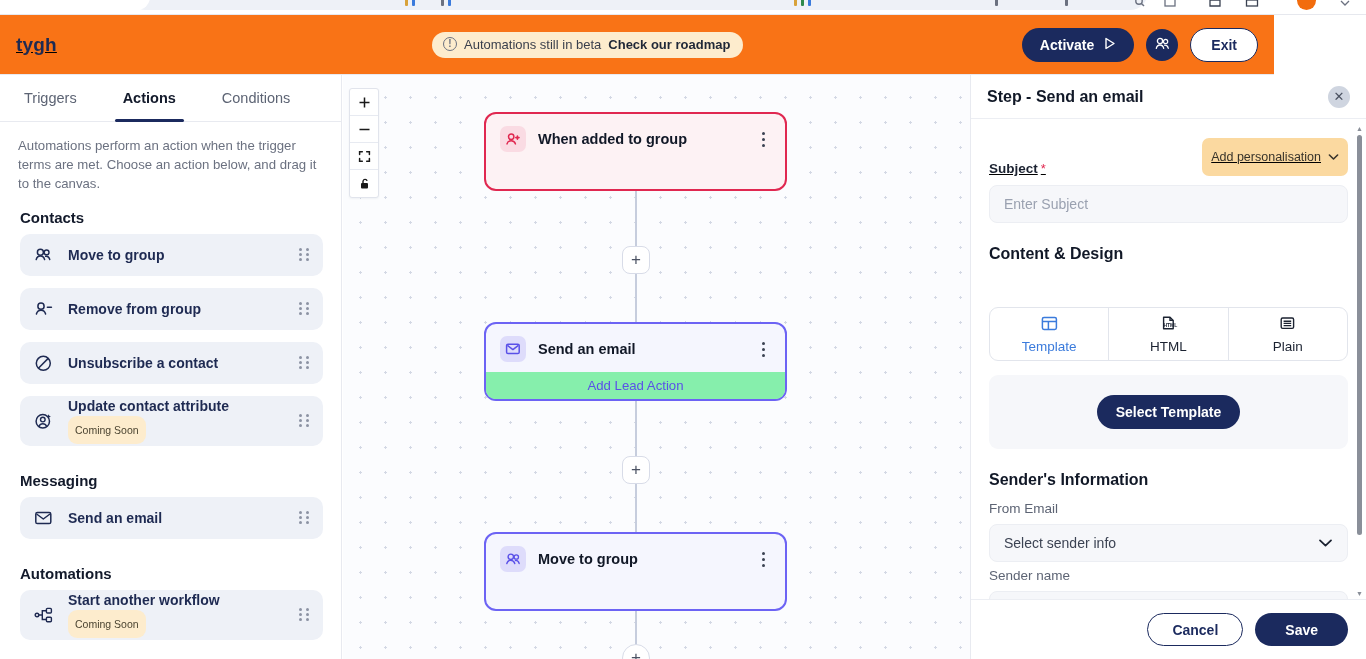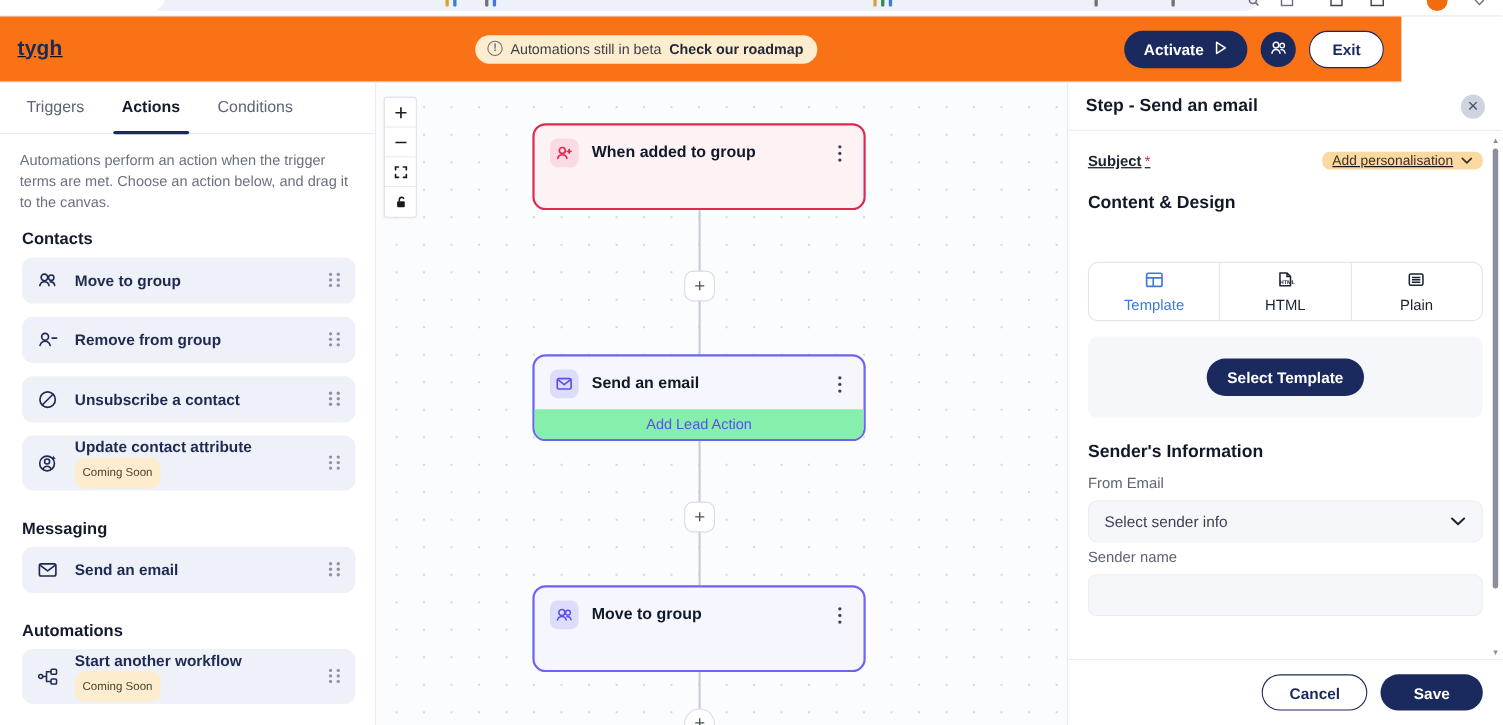--- a/index.html
+++ b/index.html
@@ -77,21 +77,21 @@
     border-radius: 20px; height: 34px; padding: 0 20px;
     font-size: 14px; font-weight: 700; cursor: pointer;
     font-family: "Liberation Sans", sans-serif;
   }
 
   
   .leftpanel {
     position: absolute; top: 75px; left: 0; width: 342px; height: 584px;
     background: #ffffff; border-right: 1px solid #e8eaf0; overflow: hidden;
   }
-  .tabs { display: flex; gap: 2px; border-bottom: 1px solid #e8eaf0; height: 47px; align-items: center; }
+  .tabs { display: flex; gap: 14px; border-bottom: 1px solid #e8eaf0; height: 47px; align-items: center; }
   .tab {
     padding: 0 16px; height: 47px; line-height: 47px; font-size: 14.5px;
     color: #5d6474; cursor: pointer; position: relative; white-space: nowrap;
   }
   .tab:first-child { margin-left: 8px; }
   .tab.active { color: #131a2b; font-weight: 700; }
   .tab.active::after {
     content: ""; position: absolute; left: 8px; right: 8px; bottom: 0;
     height: 3px; background: #1b2a5e; border-radius: 2px;
   }
@@ -206,21 +206,21 @@
   }
   .rp-body {
     position: absolute; top: 45px; left: 0; right: 0; bottom: 60px;
     padding: 18px 18px 0 18px; overflow: hidden;
   }
   .row-label { display: flex; align-items: flex-end; margin-bottom: 9px; text-decoration: underline; }
   .lbl { font-size: 13.5px; font-weight: 700; color: #1b2231; }
   .req { color: #e02850; margin-left: 3px; font-size: 13px; }
   .pers-pill {
     margin-left: auto; background: #fbd9a0; color: #37332a; border-radius: 7px;
-    height: 16px; padding: 0 9px; font-size: 12.5px; display: flex;
+    height: 38px; padding: 0 9px; font-size: 12.5px; display: flex;
     align-items: center; gap: 7px; cursor: pointer;
   }
   .field {
     background: #f6f7fa; border: 1px solid #eceef3; border-radius: 8px;
     height: 38px; width: 100%; padding: 0 14px; font-size: 14px; color: #1b2231;
     font-family: "Liberation Sans", sans-serif; display: flex; align-items: center;
   }
   .field::placeholder { color: #9aa1b0; }
   .sec-title { font-size: 16px; font-weight: 700; color: #111827; margin: 22px 0 12px 0; }
   .seg {
@@ -606,20 +606,21 @@
         <span class="req">*</span>
         <span class="pers-pill">
           <span>Add personalisation</span>
           <span>
             <svg width="11" height="8" viewBox="0 0 11 8">
                 <path d="M1.4 2l4.1 4 4.1-4" fill="none" stroke="#37332a" stroke-width="1.6" stroke-linecap="round" stroke-linejoin="round"></path>
               </svg>
           </span>
         </span>
       </div>
+      <input class="field" type="text" placeholder="Enter Subject" style="">
 
       <div class="sec-title">Content &amp; Design</div>
 
       <div class="seg">
         <div class="seg-item active">
           <span>
             <svg width="19" height="17" viewBox="0 0 19 17">
               <rect x="2.4" y="2.4" width="14" height="12" rx="1.6" fill="none" stroke="#3b7bdc" stroke-width="1.5"></rect>
               <line x1="2.4" y1="6.6" x2="16.4" y2="6.6" stroke="#3b7bdc" stroke-width="1.5"></line>
               <line x1="8.4" y1="6.6" x2="8.4" y2="14.4" stroke="#3b7bdc" stroke-width="1.5"></line>

